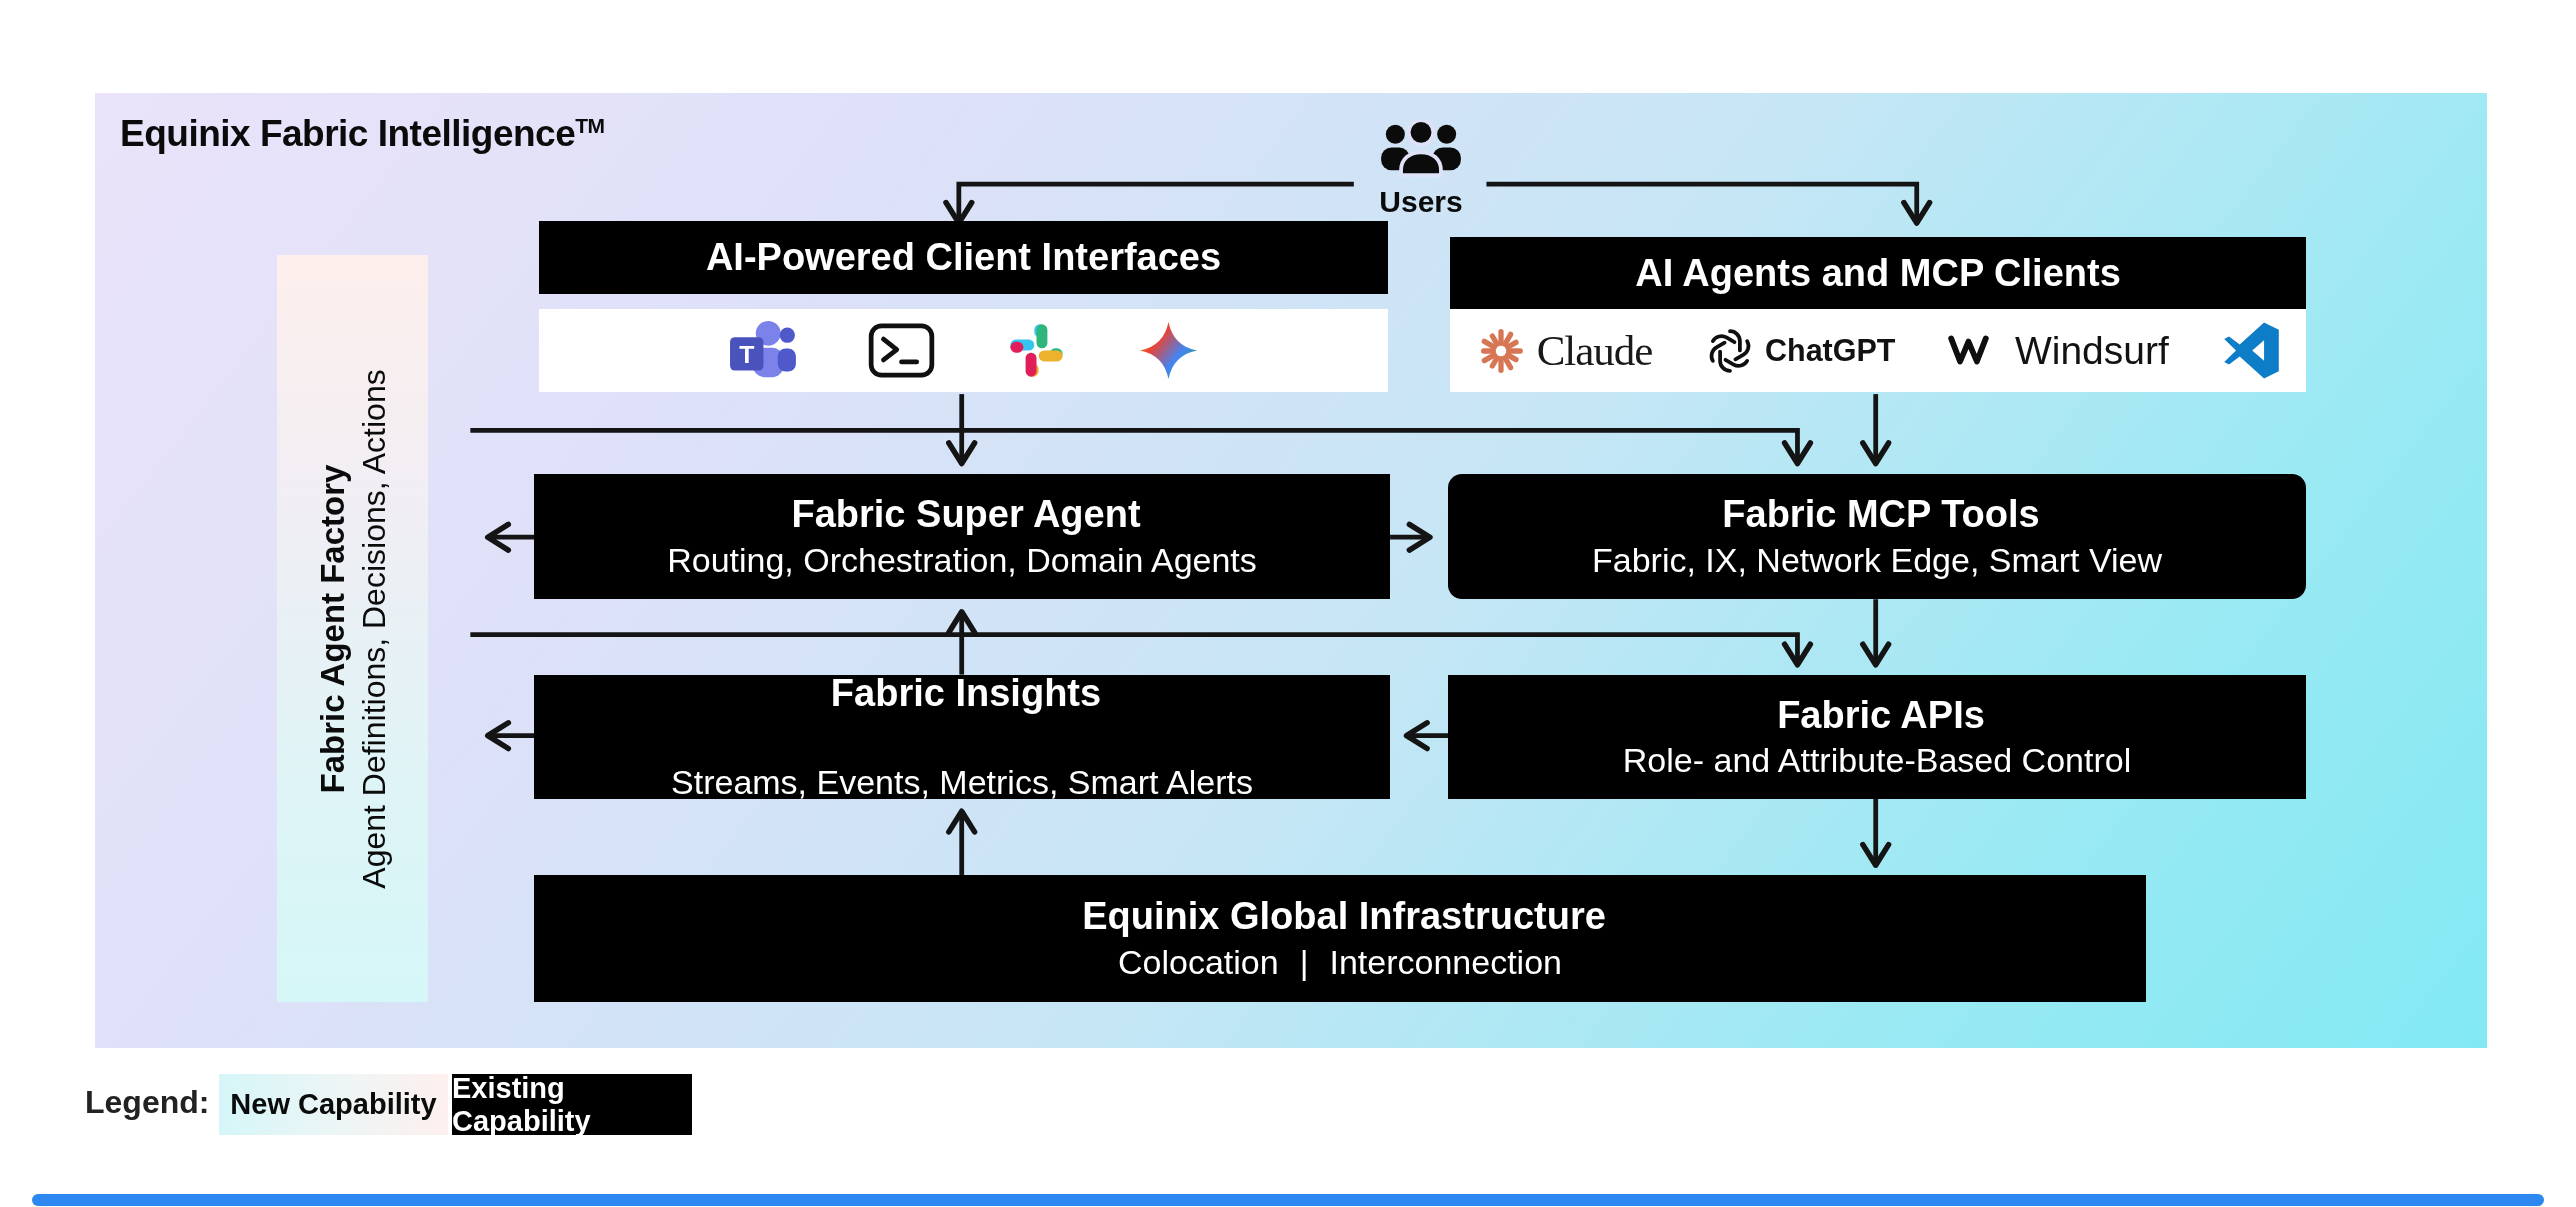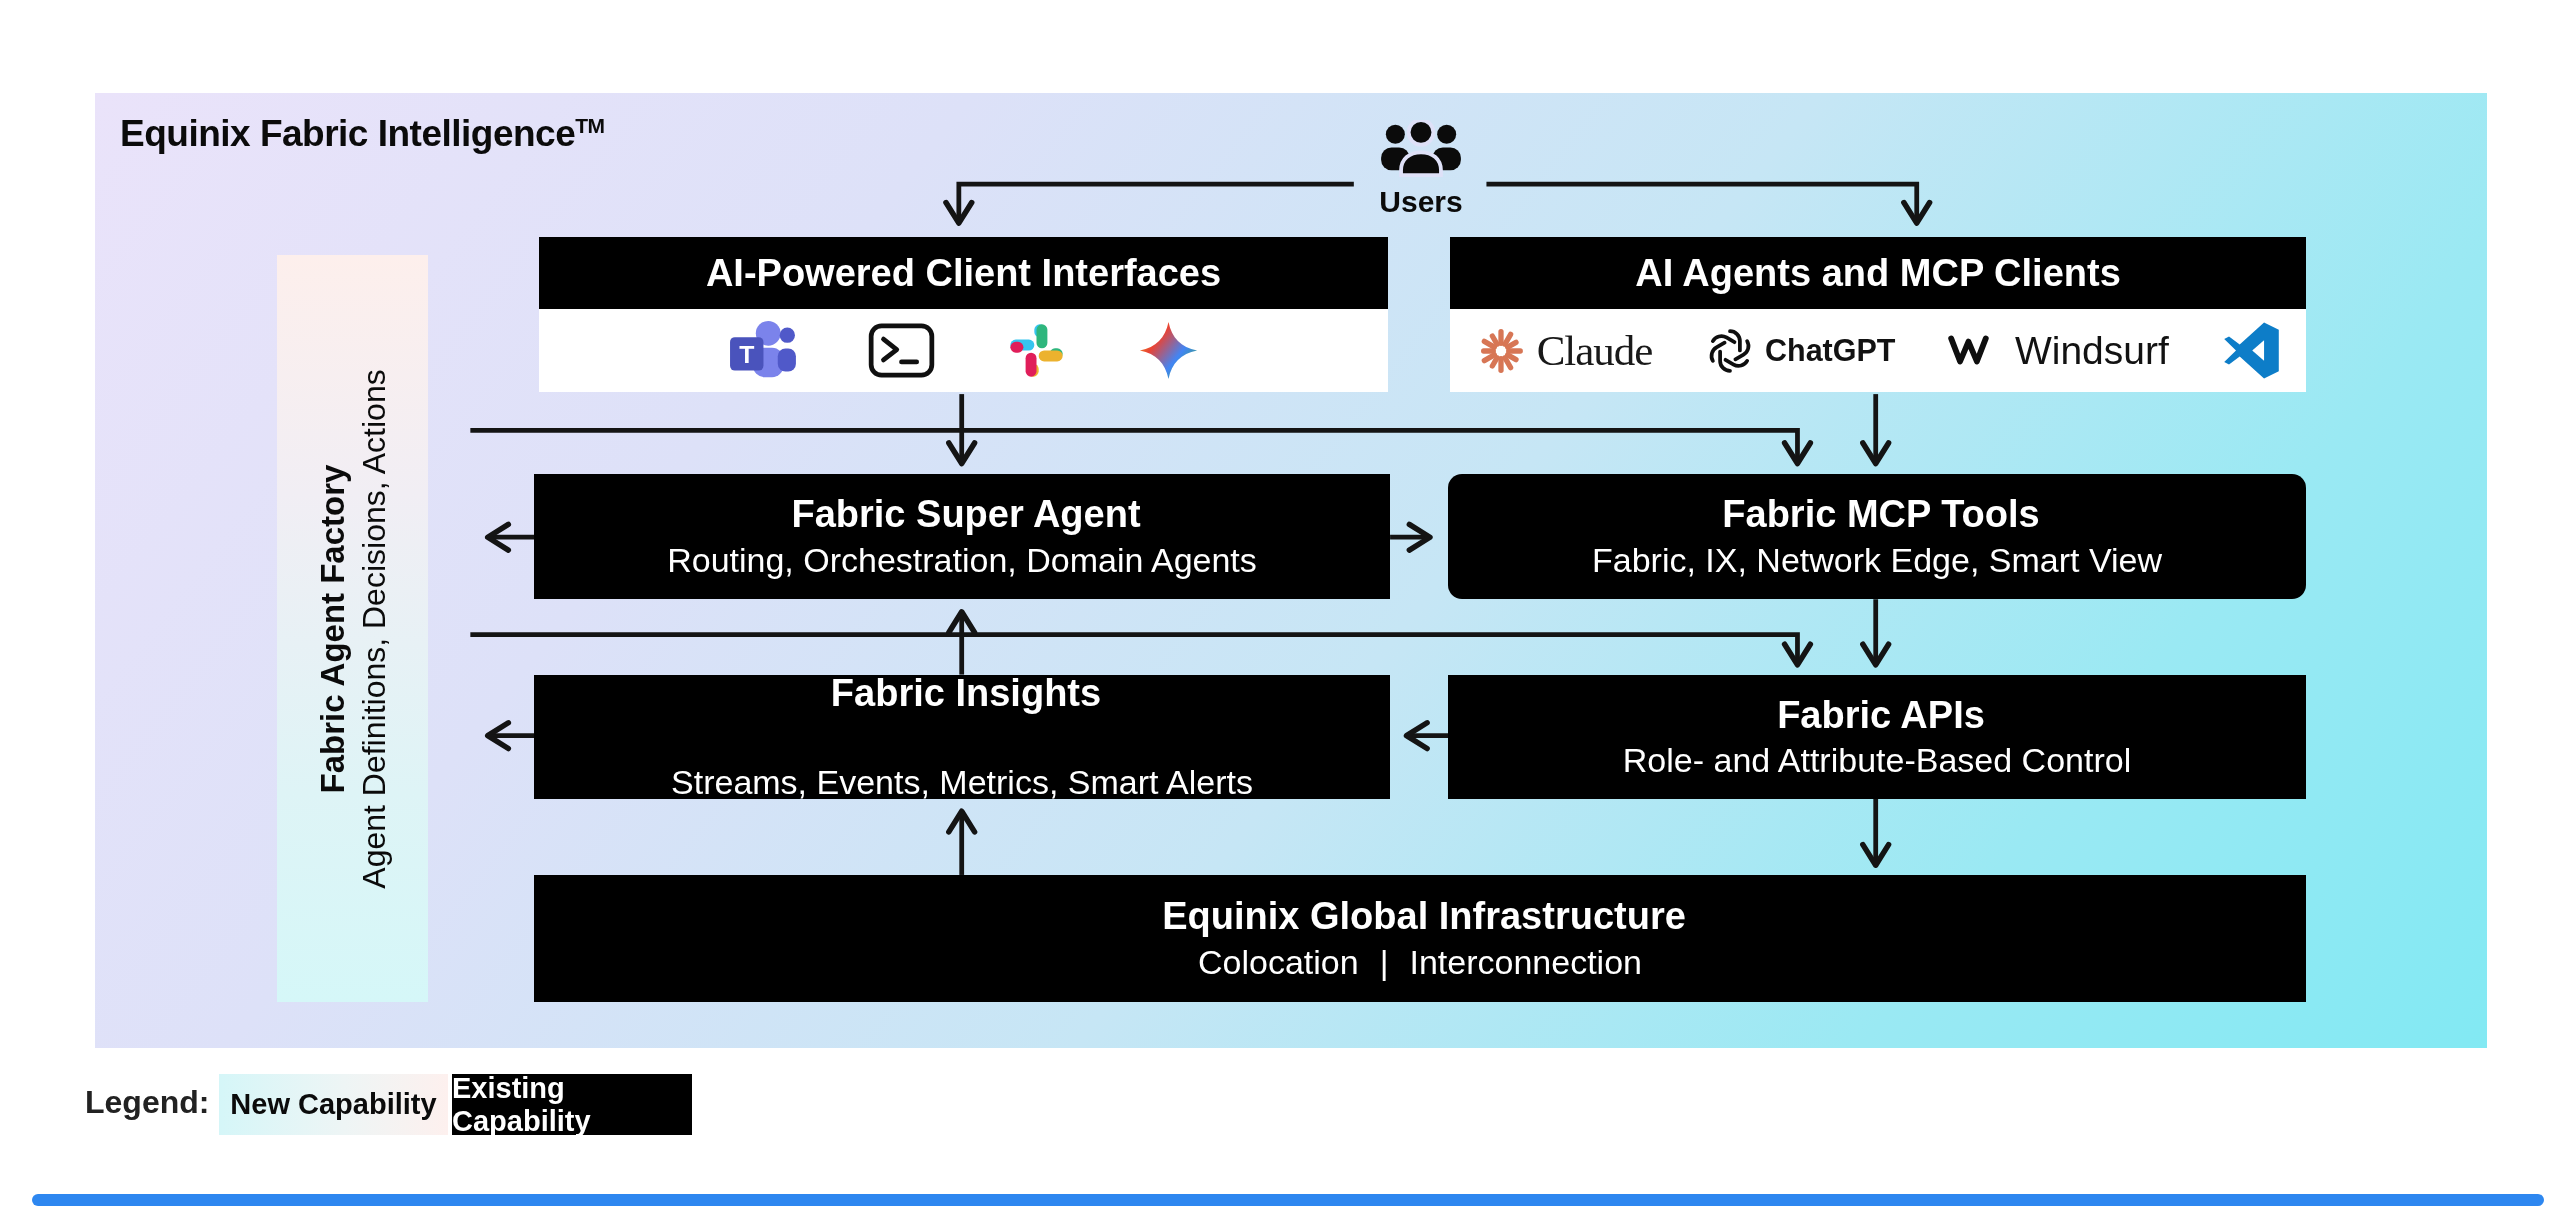--- a/index.html
+++ b/index.html
@@ -97,21 +97,21 @@
         <rect x="5" y="29" width="30" height="24" rx="11"></rect>
         <circle cx="74" cy="15" r="10"></circle>
         <rect x="59" y="29" width="30" height="24" rx="11"></rect>
         <circle cx="47" cy="13" r="13" stroke="#dfe1f8" stroke-width="4"></circle>
         <path d="M26 58 v-5 c0 -12 9 -19 21 -19 s21 7 21 19 v5 Z" stroke="#dfe1f8" stroke-width="4"></path>
       </g>
     </svg>
     <div class="users-label">Users</div>
   </div>
 
-  <div class="abs hdr" style="left:539px;top:237px;width:849px;height:73px;">
+  <div class="abs hdr" style="left:539px;top:221px;width:849px;height:73px;">
     <span>AI-Powered Client Interfaces</span>
   </div>
   <div class="abs strip strip-left" style="left:539px;top:309px;width:849px;height:83px;">
 
     <svg width="69" height="63" viewBox="0 0 72 66">
       <circle cx="42" cy="15" r="13" fill="#7b83eb"></circle>
       <rect x="26" y="30" width="32" height="31" rx="12" fill="#7b83eb"></rect>
       <circle cx="62" cy="17" r="8" fill="#5059c9"></circle>
       <rect x="52" y="31" width="19" height="24" rx="8" fill="#5059c9"></rect>
       <rect x="2" y="19" width="35" height="35" rx="5" fill="#4a53bc"></rect>
@@ -230,21 +230,21 @@
   <div class="abs bbox" style="left:534px;top:675px;width:856px;height:124px;gap:48px;">
     <div class="t">Fabric Insights</div>
     <div class="s">Streams, Events, Metrics, Smart Alerts</div>
   </div>
 
   <div class="abs bbox" style="left:1448px;top:675px;width:858px;height:124px;">
     <div class="t">Fabric APIs</div>
     <div class="s">Role- and Attribute-Based Control</div>
   </div>
 
-  <div class="abs bbox" style="left:534px;top:875px;width:1772px;height:127px;">
+  <div class="abs bbox" style="left:534px;top:875px;width:1612px;height:127px;">
     <div class="t">Equinix Global Infrastructure</div>
     <div class="s">
       <span>Colocation</span><span class="pipe">|</span><span>Interconnection</span>
     </div>
   </div>
 
   <div class="abs legend-label">Legend:</div>
   <div class="abs chip chip-new">
     <span>New Capability</span>
   </div>

